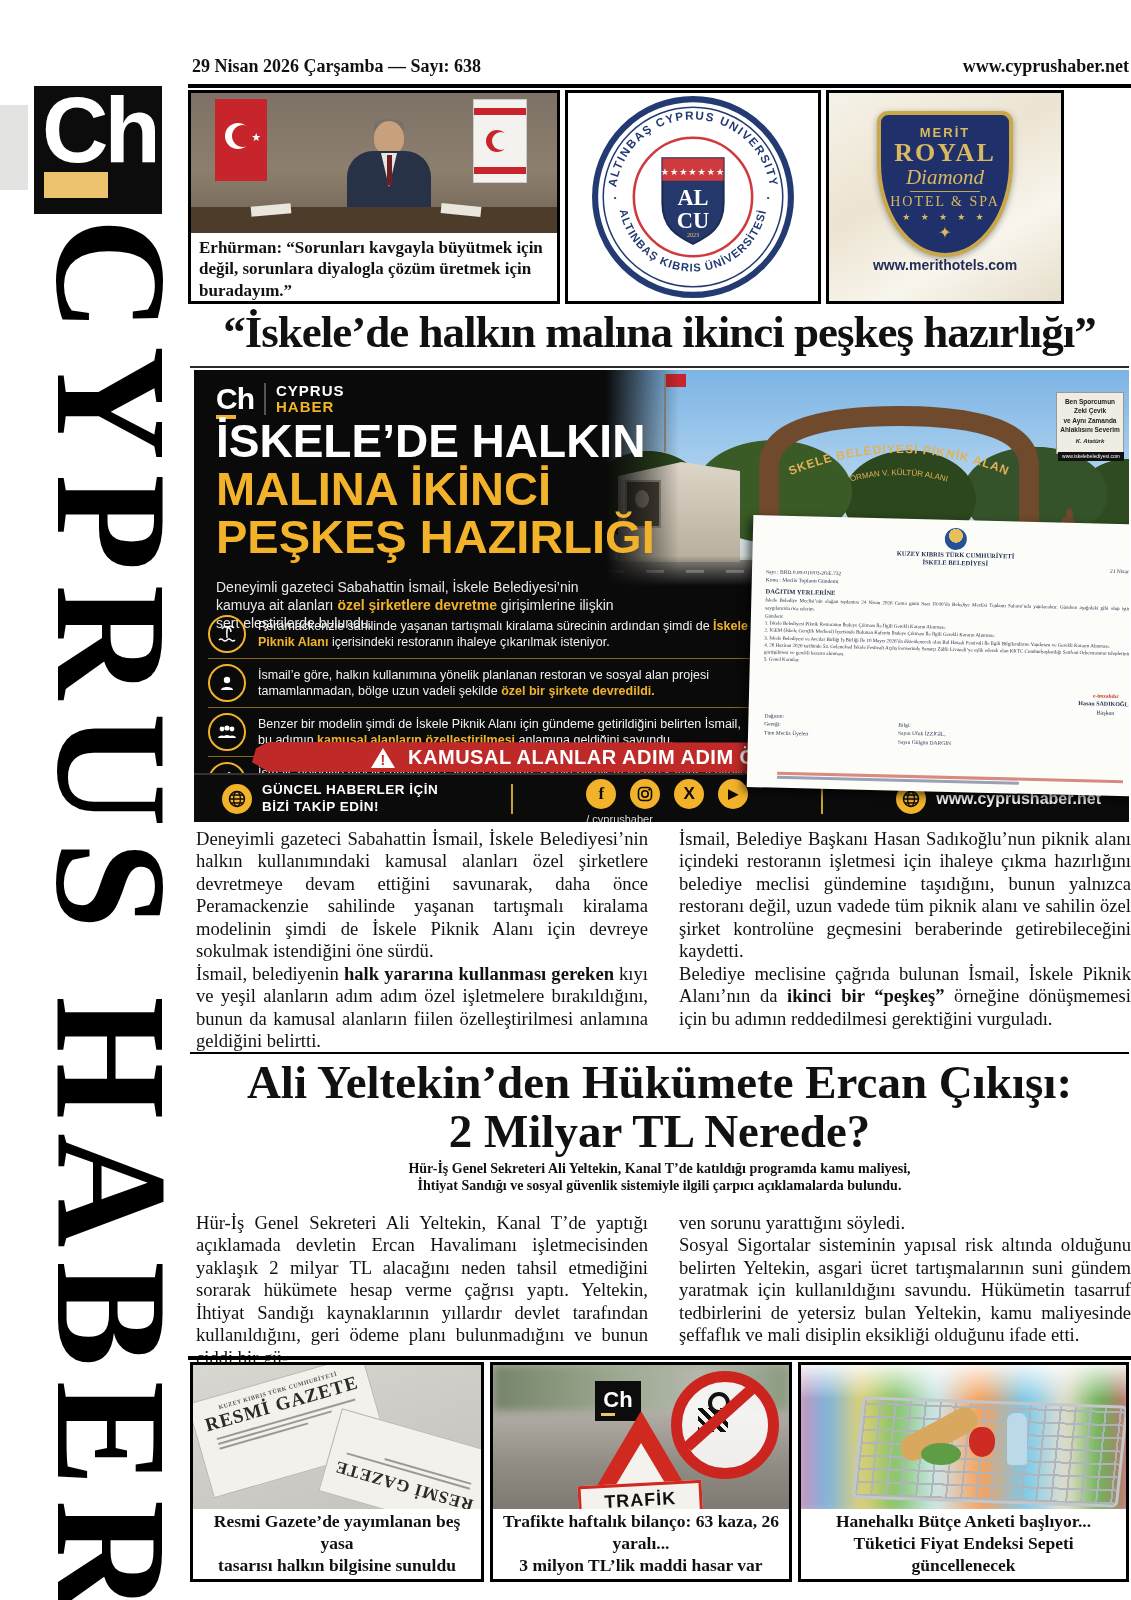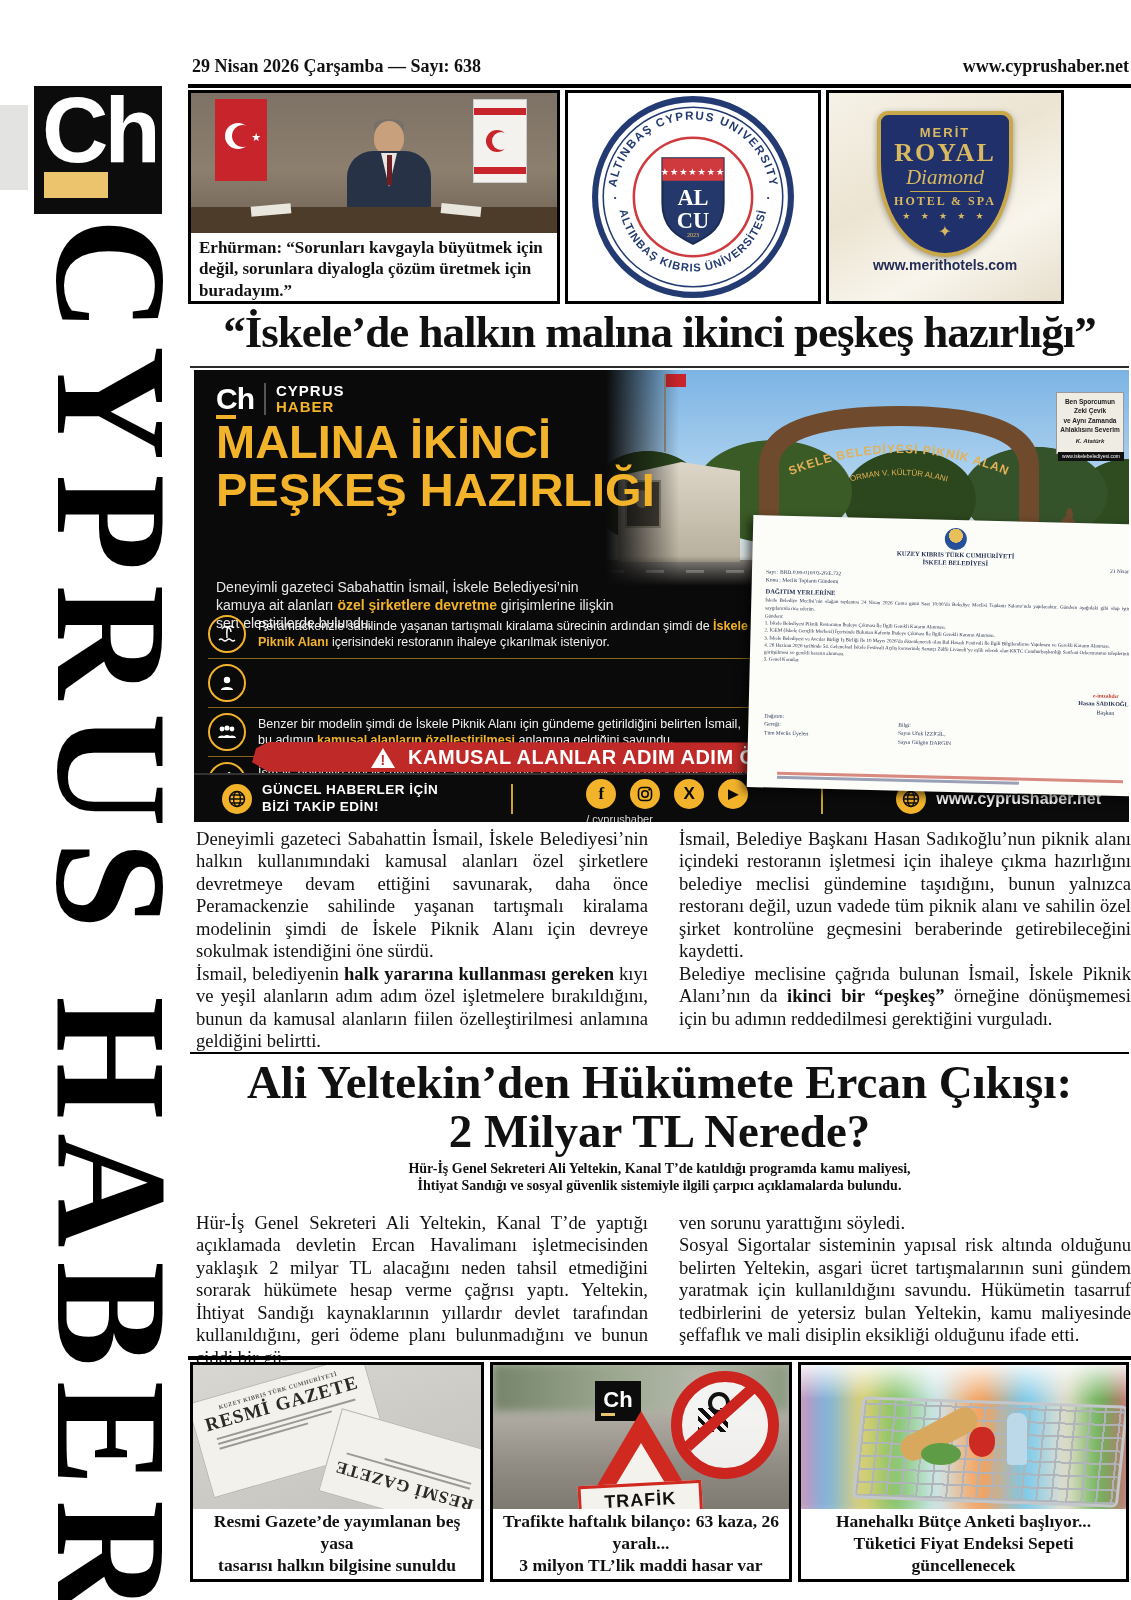--- a/index.html
+++ b/index.html
@@ -55,21 +55,21 @@
   .gold-arc{position:absolute;border:13px solid rgba(189,154,64,.75);border-radius:50%;}
   .ga1{width:330px;height:330px;left:-180px;top:-120px;border-color:rgba(189,154,64,.7) transparent transparent rgba(189,154,64,.55);transform:rotate(24deg);}
   .ga2{width:300px;height:300px;left:-120px;top:60px;border-color:transparent transparent rgba(189,154,64,.7) rgba(189,154,64,.6);transform:rotate(-14deg);}
   .m-shield{position:absolute;left:50%;top:18px;transform:translateX(-50%);width:128px;height:138px;
       background:#20306b;border:4px solid #c9a84c;border-radius:14px 14px 62% 62%/14px 14px 80% 80%;
       box-shadow:0 2px 6px rgba(0,0,0,.35);text-align:center;color:#d8b95f;}
   .m-shield .l1{font-family:"Liberation Sans",sans-serif;font-weight:bold;font-size:13px;letter-spacing:2px;margin-top:10px;}
   .m-shield .l2{font-weight:bold;font-size:26px;letter-spacing:2px;line-height:1;}
   .m-shield .l3{font-style:italic;font-size:21px;line-height:1.05;}
   .m-shield .div{width:70px;height:1px;background:#c9a84c;margin:3px auto 2px;}
-  .m-shield .l4{font-size:12px;letter-spacing:2px;font-weight:bold;}
+  .m-shield .l4{font-size:14px;letter-spacing:2px;}
   .m-shield .stars{font-size:9px;letter-spacing:4px;margin-top:2px;}
   .m-shield .emb{font-size:16px;margin-top:1px;}
   .m-web{position:absolute;left:0;right:0;bottom:28px;text-align:center;font-weight:bold;font-size:14px;color:#232c55;font-family:"Liberation Sans",sans-serif;}
   
   .headline1{position:absolute;top:306px;left:0;right:0;text-align:center;
       font-weight:bold;font-size:45px;letter-spacing:-1px;}
   .thin-rule{position:absolute;top:366px;left:2px;right:2px;height:2px;background:#2a2a2a;}
   
   .promo{position:absolute;top:370px;left:6px;right:2px;height:452px;background:#0a0a0a;overflow:hidden;
       font-family:"Liberation Sans",sans-serif;color:#fff;}
@@ -350,20 +350,21 @@
       <div class="pbrand">
         <span class="chs">Ch</span>
         <span class="sep"></span>
         <span class="nm">
           <span class="n1" style="display:block">CYPRUS</span>
           <span class="n2" style="display:block">HABER</span>
         </span>
       </div>
 
       <div class="ptitle">
+        <div class="t1">İSKELE’DE HALKIN</div>
         <div class="t2">MALINA İKİNCİ</div>
         <div class="t3">PEŞKEŞ HAZIRLIĞI</div>
       </div>
 
       <div class="pintro"><span>Deneyimli gazeteci Sabahattin İsmail, İskele Belediyesi’nin kamuya ait alanları </span><span class="hl">özel şirketlere devretme</span><span> girişimlerine ilişkin sert eleştirilerde bulundu.</span></div>
 
       <div class="pbullets">
         <div class="pb-row">
           <span class="pb-ic">
             <svg width="20" height="20" viewBox="0 0 20 20">
@@ -373,20 +374,21 @@
           </span>
           <span class="pb-tx"><span>Peramackenzie sahilinde yaşanan tartışmalı kiralama sürecinin ardından şimdi de </span><span class="hl">İskele Piknik Alanı</span><span> içerisindeki restoranın ihaleye çıkarılmak isteniyor.</span></span>
         </div>
         <div class="pb-row">
           <span class="pb-ic">
             <svg width="18" height="18" viewBox="0 0 18 18">
                 <circle cx="9" cy="6" r="3.2" fill="#fff"></circle>
                 <path d="M3,16 c0,-4 12,-4 12,0 z" fill="#fff"></path>
               </svg>
           </span>
+          <span class="pb-tx"><span>İsmail’e göre, halkın kullanımına yönelik planlanan restoran ve sosyal alan projesi tamamlanmadan, bölge uzun vadeli şekilde </span><span class="hl">özel bir şirkete devredildi.</span><span></span></span>
         </div>
         <div class="pb-row">
           <span class="pb-ic">
             <svg width="20" height="18" viewBox="0 0 20 18">
                 <circle cx="5" cy="6" r="2.4" fill="#fff"></circle>
                 <circle cx="10" cy="5" r="2.6" fill="#fff"></circle>
                 <circle cx="15" cy="6" r="2.4" fill="#fff"></circle>
                 <path d="M1,15 c0,-3.5 8,-3.5 8,0 z M6,15 c0,-4 8,-4 8,0 z M11,15 c0,-3.5 8,-3.5 8,0 z" fill="#fff"></path>
               </svg>
           </span>

